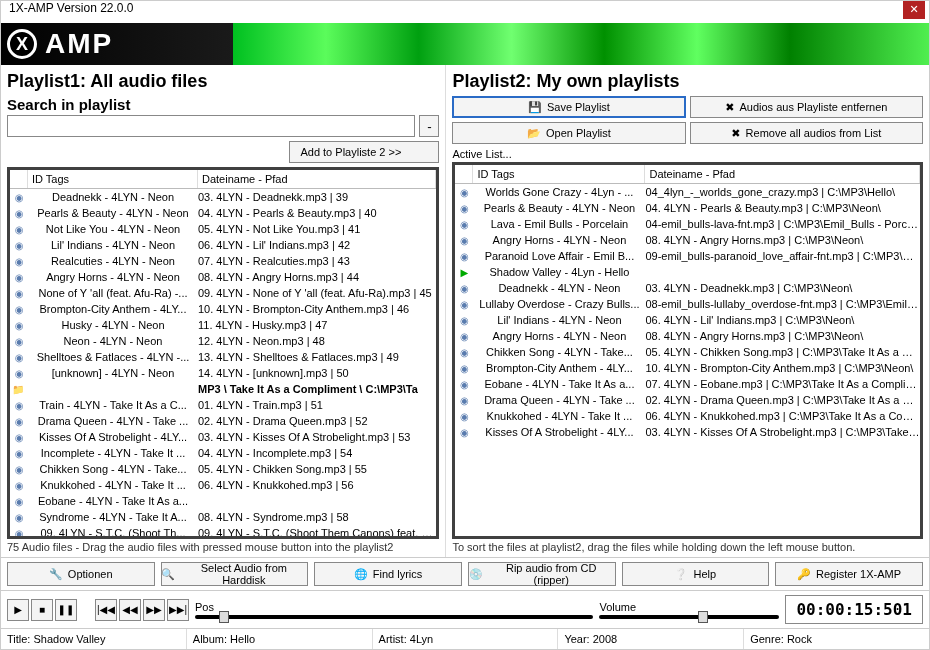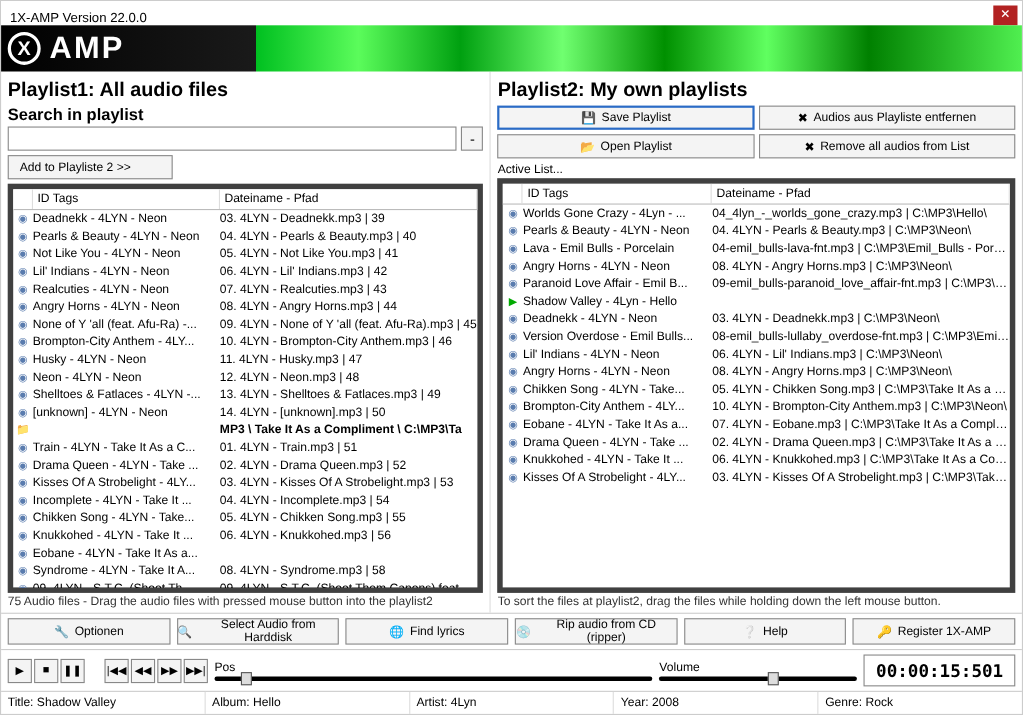--- a/index.html
+++ b/index.html
@@ -7,21 +7,21 @@
   font-family: Tahoma, Arial, sans-serif;
   font-size: 11px;
   background: #fff;
   width: 930px;
   height: 650px;
   overflow: hidden;
   display: flex;
   flex-direction: column;
   border: 1px solid #ccc;
 }
-.titlebar { display: flex; align-items: flex-end; height: 22px; padding: 0 4px; background: #fff; }
+.titlebar { display: flex; align-items: flex-start; height: 22px; padding: 0 4px; background: #fff; }
 .titlebar .title { flex: 1; font-size: 12px; padding-left: 4px; }
 .titlebar .closebtn { width: 22px; height: 18px; background: #b22222; color: #fff; text-align: center; line-height: 16px; font-size: 11px; cursor: pointer; }
 .banner {
   height: 42px;
   background: linear-gradient(90deg, #000 0%, #1a1a1a 25%, #00c020 25%, #5bfc5b 35%, #00a010 45%, #70ff70 55%, #009000 65%, #60ff60 75%, #008000 85%, #50ef50 100%);
   display: flex; align-items: center; padding-left: 6px; position: relative;
 }
 .banner .logo {
   width: 30px; height: 30px; border-radius: 50%; border: 3px solid #fff;
   display: flex; align-items: center; justify-content: center; color: #fff; font-weight: bold; font-size: 18px;
@@ -30,39 +30,39 @@
 .banner .amp { color: #fff; font-size: 28px; font-weight: bold; letter-spacing: 2px; }
 .workzone { display: flex; flex: 1; overflow: hidden; }
 .panel { display: flex; flex-direction: column; padding: 4px 6px 2px 6px; }
 .panel.left { width: 48%; border-right: 1px solid #ddd; }
 .panel.right { width: 52%; }
 .panel h2 { font-size: 18px; font-weight: bold; margin: 2px 0 4px 0; font-family: Arial; }
 .searchlabel { font-weight: bold; font-size: 15px; }
 .searchrow { display: flex; gap: 4px; margin: 2px 0 4px 0; }
 .searchrow input { flex: 1; height: 22px; border: 1px solid #888; padding: 0 4px; font-size: 12px; }
 .searchrow button { width: 20px; height: 22px; border: 1px solid #888; background: #f4f4f4; cursor: pointer; }
-.addrow { display: flex; justify-content: flex-start; margin-bottom: 4px; }
+.addrow { display: flex; justify-content: flex-end; margin-bottom: 4px; }
 .addrow button, .btnrow button { height: 22px; border: 1px solid #888; background: #f4f4f4; font-size: 11px; padding: 0 10px; cursor: pointer; display: inline-flex; align-items: center; gap: 4px; }
 .btngrid { display: grid; grid-template-columns: 1fr 1fr; gap: 4px; margin-bottom: 4px; }
 .btngrid button { height: 22px; border: 1px solid #888; background: #f4f4f4; font-size: 11px; cursor: pointer; display: inline-flex; align-items: center; justify-content: center; gap: 5px; }
 .btngrid button.primary { border: 2px solid #2a6bc6; }
 .activelabel { font-size: 11px; margin-bottom: 2px; }
-.listwrap { flex: 1; border: 5px solid #404040; overflow: hidden; display: flex; flex-direction: column; background: #fff; }
+.listwrap { flex: 1; border: 3px solid #404040; overflow: hidden; display: flex; flex-direction: column; background: #fff; }
 .listhead { display: flex; border-bottom: 1px solid #bbb; background: #fff; font-size: 11px; }
 .listhead .col { padding: 3px 4px; border-right: 1px solid #ddd; white-space: nowrap; overflow: hidden; text-overflow: ellipsis; }
 .listbody { flex: 1; overflow: auto; }
 .listbody::-webkit-scrollbar { width: 16px; height: 16px; }
 .listbody::-webkit-scrollbar-track { background: #f0f0f0; }
 .listbody::-webkit-scrollbar-thumb { background: #c8c8c8; border: 1px solid #888; }
 .row { display: flex; align-items: center; height: 16px; font-size: 11px; white-space: nowrap; }
 .row .ic { width: 18px; text-align: center; font-size: 10px; color: #444; }
 .row .ic.cd { color: #5a7cae; }
 .row .ic.play { color: #0a0; }
 .row .ic.folder { color: #d9a441; }
-.row .c1 { overflow: hidden; text-overflow: ellipsis; padding-right: 0; }
+.row .c1 { overflow: hidden; text-overflow: ellipsis; padding-right: 0; text-align: center; }
 .row .c2 { overflow: hidden; text-overflow: ellipsis; }
 .row.folder { font-weight: bold; }
 .hint { font-size: 11px; color: #333; padding: 2px 0; }
 .toolbar { display: flex; gap: 6px; padding: 4px 6px; border-top: 1px solid #ccc; }
 .toolbar button { flex: 1; height: 24px; border: 1px solid #888; background: #f4f4f4; font-size: 11px; cursor: pointer; display: inline-flex; align-items: center; justify-content: center; gap: 5px; }
 .playbar { display: flex; align-items: center; gap: 6px; padding: 4px 6px; border-top: 1px solid #ccc; }
 .pbtns { display: flex; gap: 2px; }
 .pbtns button { width: 22px; height: 22px; border: 1px solid #888; background: #f4f4f4; cursor: pointer; font-size: 10px; }
 .sep { width: 6px; }
 .slider-group { display: flex; flex-direction: column; }
@@ -280,21 +280,21 @@
             <span class="ic play">▶</span>
             <span class="c1" style="width:172px">Shadow Valley - 4Lyn - Hello</span>
           </div>
           <div class="row">
             <span class="ic cd">◉</span>
             <span class="c1" style="width:172px">Deadnekk - 4LYN - Neon</span>
             <span class="c2" style="flex:1">03. 4LYN - Deadnekk.mp3 | C:\MP3\Neon\</span>
           </div>
           <div class="row">
             <span class="ic cd">◉</span>
-            <span class="c1" style="width:172px">Version Overdose - Emil Bulls...</span>
+            <span class="c1" style="width:172px">Lullaby Overdose - Crazy Bulls...</span>
             <span class="c2" style="flex:1">08-emil_bulls-lullaby_overdose-fnt.mp3 | C:\MP3\Emil_Bulls ...</span>
           </div>
           <div class="row">
             <span class="ic cd">◉</span>
             <span class="c1" style="width:172px">Lil' Indians - 4LYN - Neon</span>
             <span class="c2" style="flex:1">06. 4LYN - Lil' Indians.mp3 | C:\MP3\Neon\</span>
           </div>
           <div class="row">
             <span class="ic cd">◉</span>
             <span class="c1" style="width:172px">Angry Horns - 4LYN - Neon</span>

